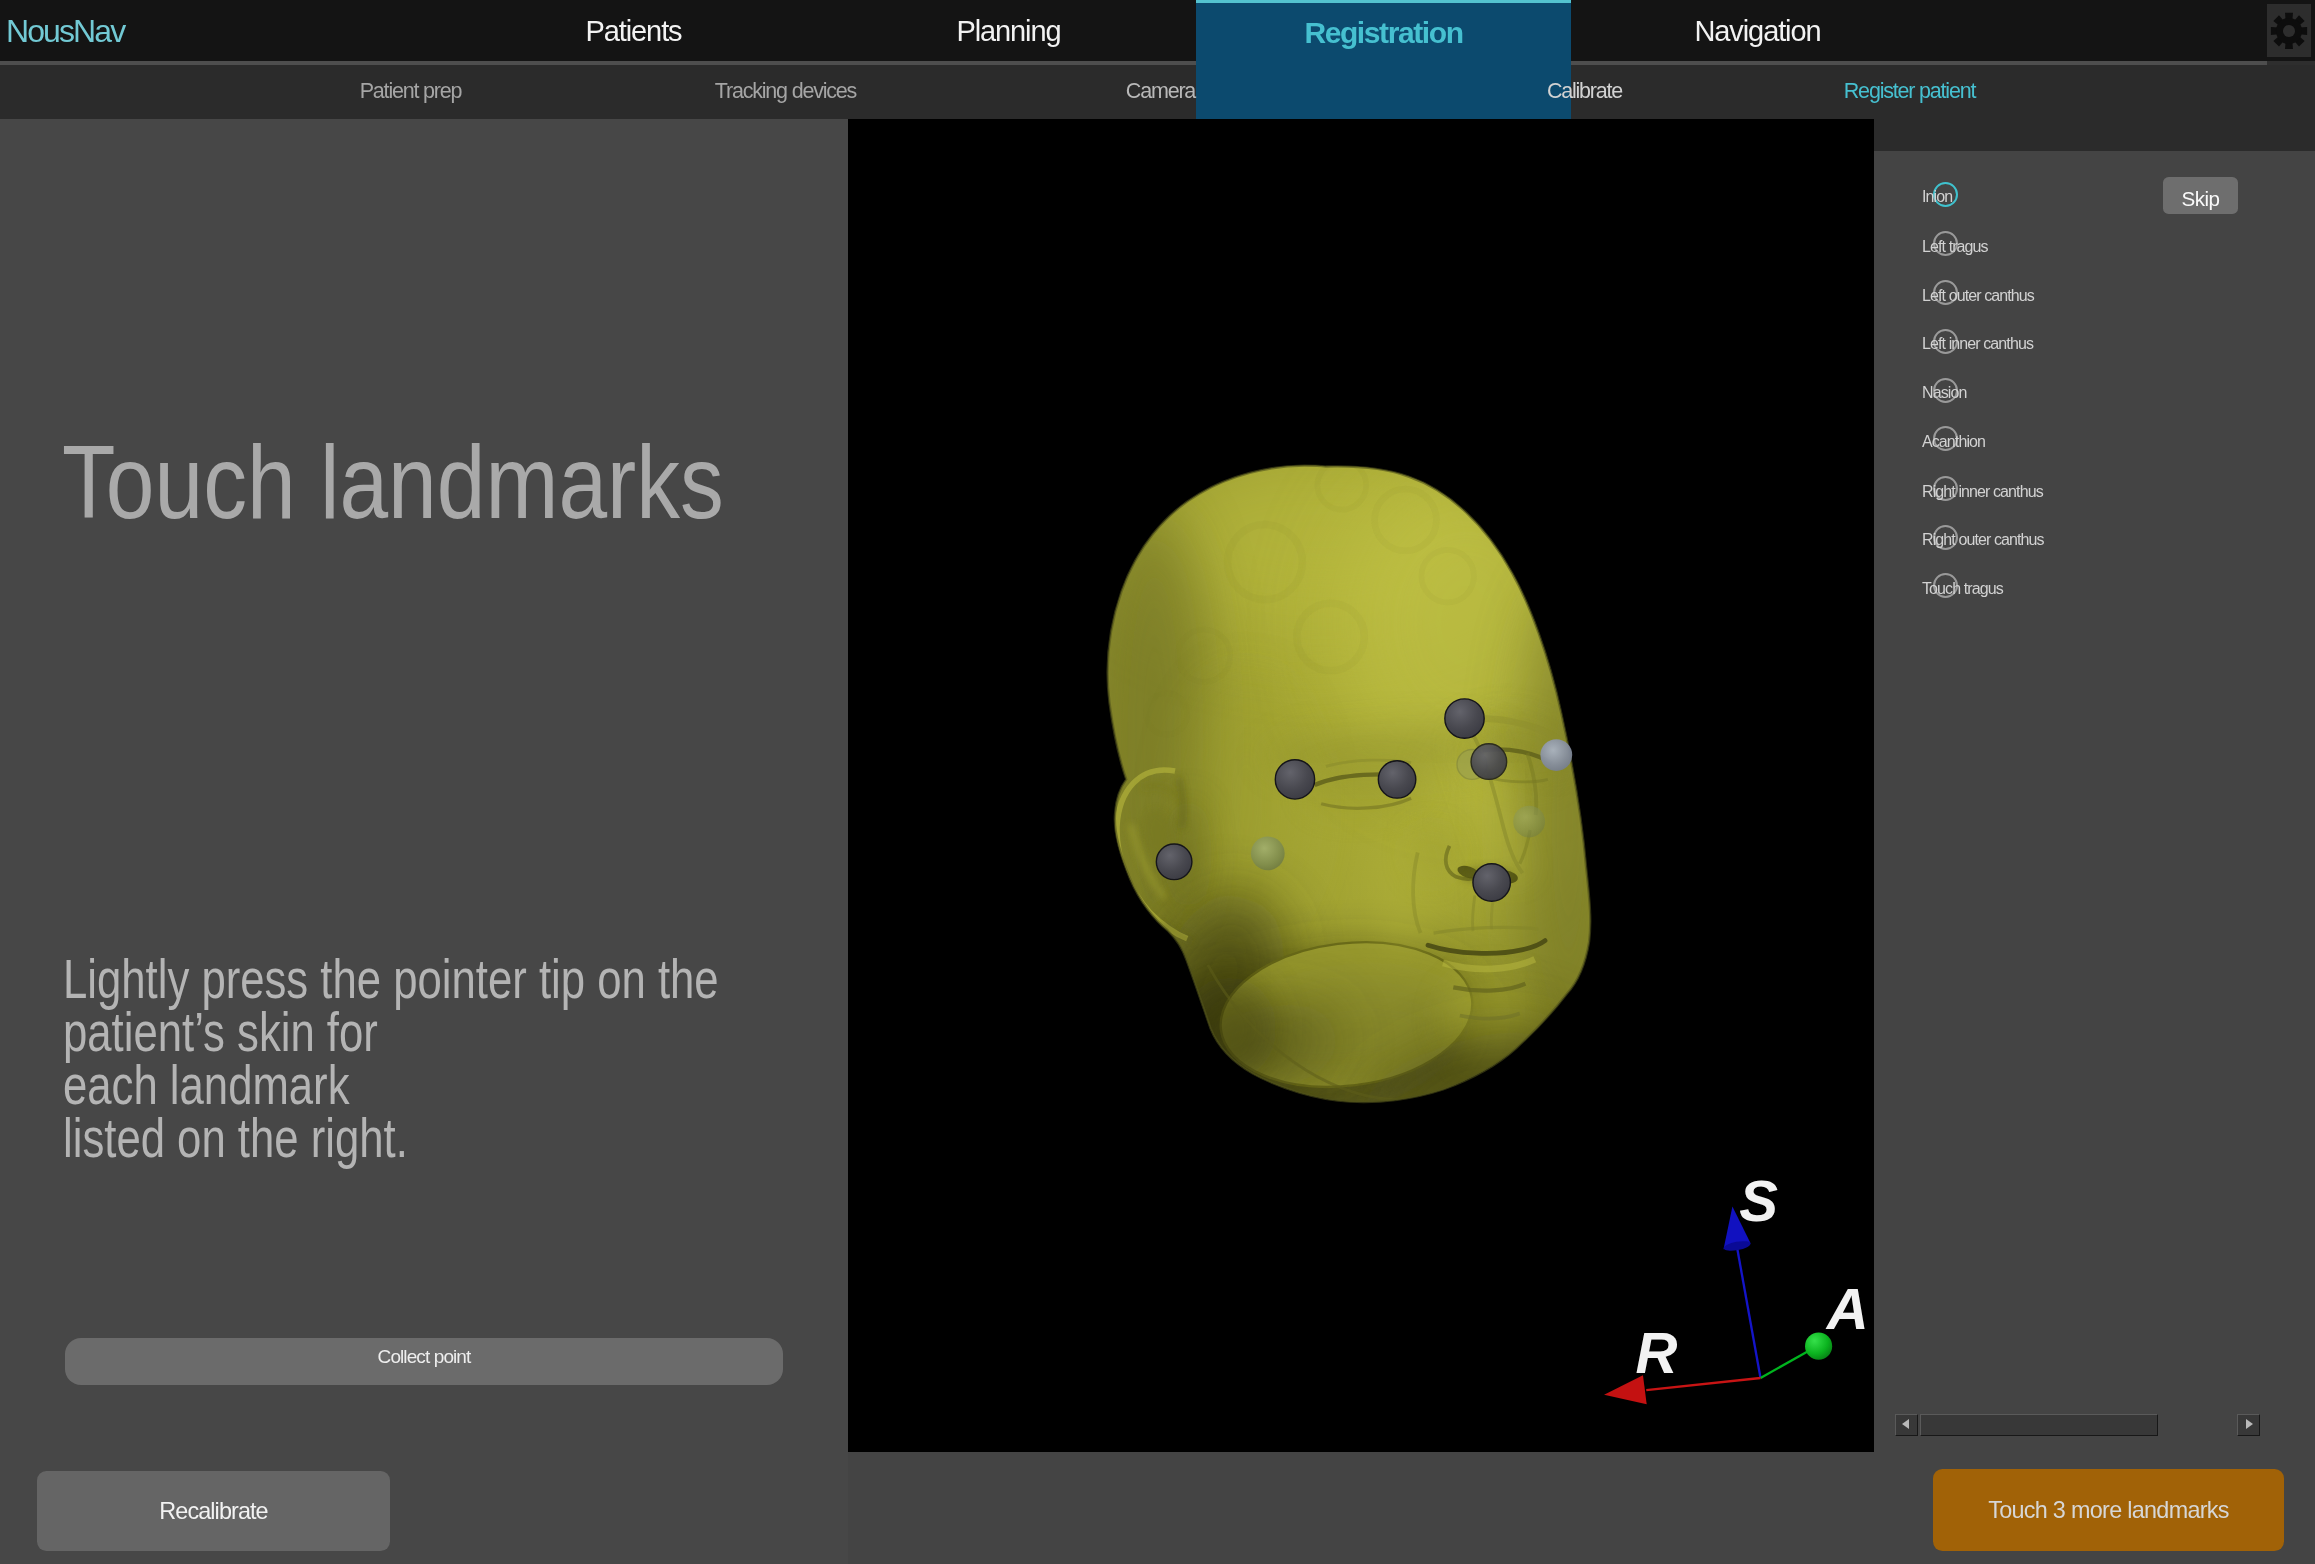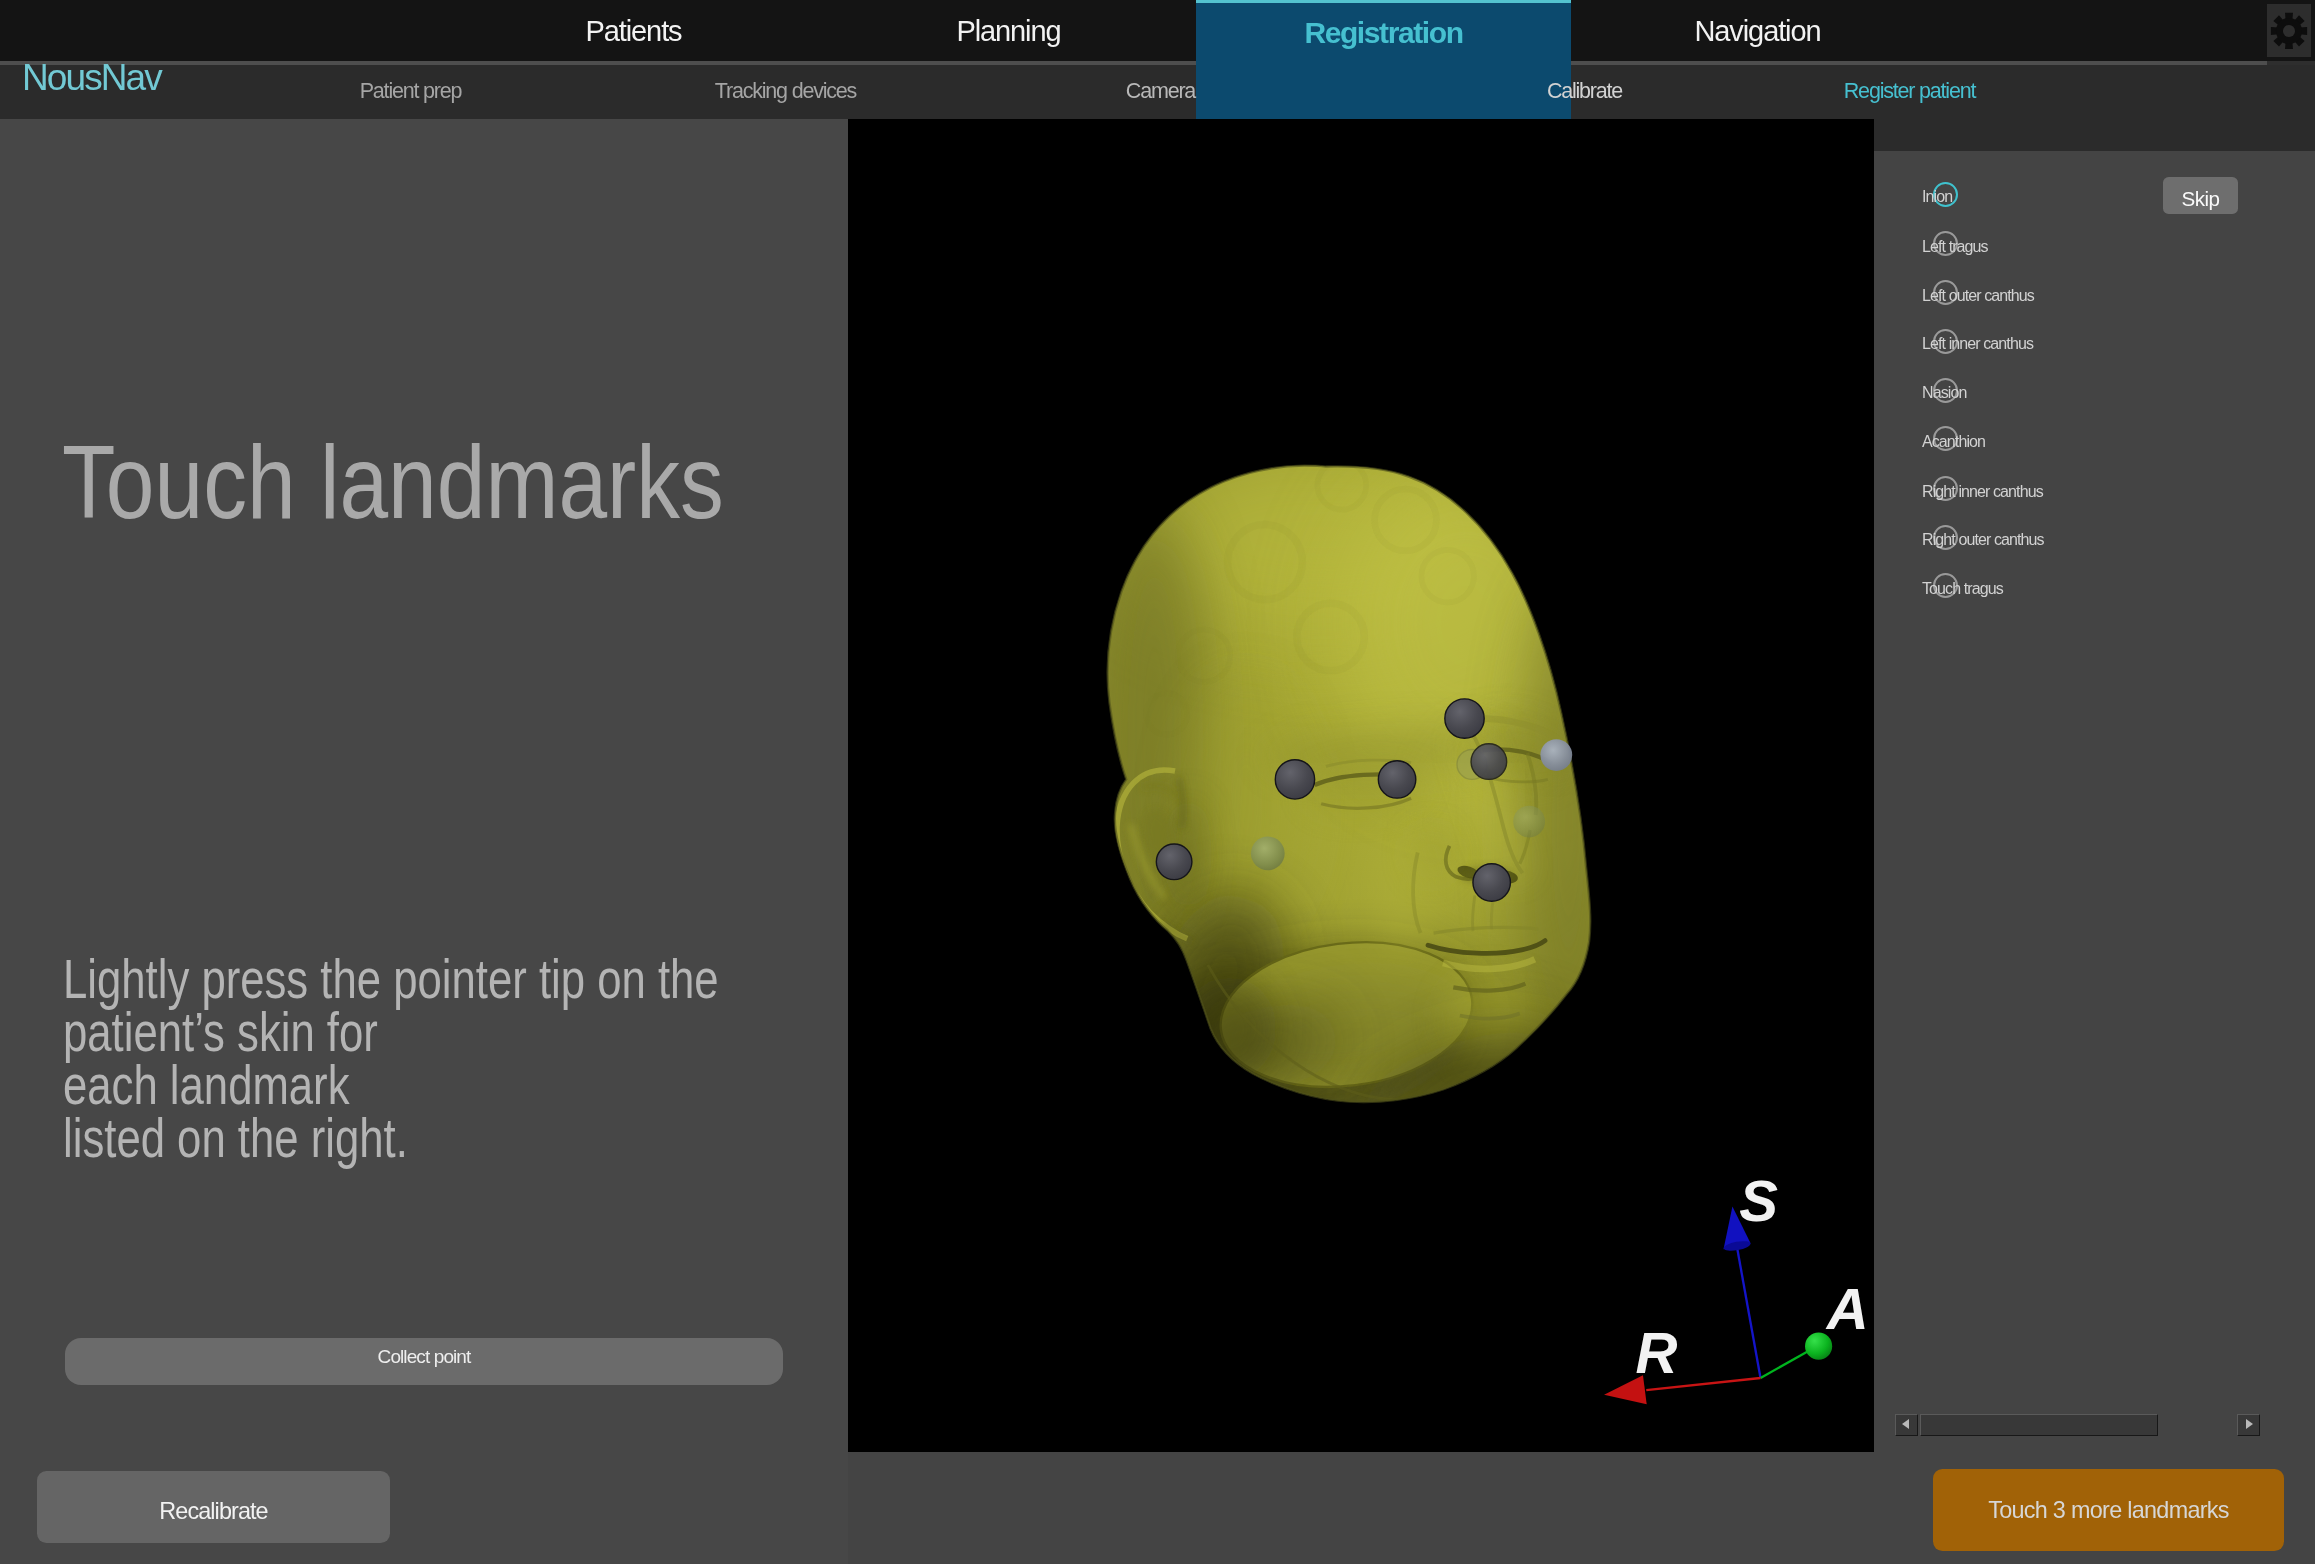--- a/index.html
+++ b/index.html
@@ -3,33 +3,33 @@
 <meta charset="utf-8">
 <style>
   html,body{margin:0;padding:0;background:#434343;}
   *{box-sizing:border-box;font-family:"Liberation Sans", sans-serif;}
   #app{position:relative;width:2315px;height:1565px;overflow:hidden;background:#444444;}
   
   #topbar{position:absolute;left:0;top:0;width:2315px;height:61px;background:#141414;}
   #subline{position:absolute;left:0;top:61px;width:2267px;height:3.7px;background:#4e4e4e;}
   #subbar{position:absolute;left:0;top:65px;width:2315px;height:54px;background:#2b2b2b;}
   #rightdark{position:absolute;left:1874px;top:119px;width:441px;height:32px;background:#2b2b2b;}
-  #logo{position:absolute;left:22px;top:13px;font-size:37px;letter-spacing:-1.9px;color:#72c9d4;margin-top:44px;}
+  #logo{position:absolute;left:6px;top:13px;font-size:32px;letter-spacing:-1.9px;color:#72c9d4;}
   .tab{position:absolute;top:0;width:375px;height:61px;line-height:63px;text-align:center;font-size:29px;letter-spacing:-1.1px;color:#f2f2f2;}
   #tabreg{position:absolute;left:1196px;top:0;width:375px;height:119px;background:#0c4a6e;border-top:3.7px solid #54c3d0;}
   #tabreg span{display:block;width:100%;height:59px;line-height:59px;text-align:center;font-size:30px;letter-spacing:-1.4px;font-weight:bold;color:#46c0d0;}
   #gearbtn{position:absolute;left:2267px;top:3.7px;width:44px;height:53px;background:#2d2d2d;}
   #gearunder{position:absolute;left:2267px;top:61px;width:48px;height:3.7px;background:#2e2e2e;}
   .sub{position:absolute;top:65px;width:375px;height:54px;line-height:52px;text-align:center;font-size:21.5px;letter-spacing:-1.2px;color:#a5a5a5;}
   
   #leftpanel{position:absolute;left:0;top:119px;width:848px;height:1446px;background:#474747;}
   #h1{position:absolute;left:62px;top:431px;font-size:103px;line-height:103px;color:#a9a9a9;transform:scaleX(0.85);transform-origin:0 0;white-space:nowrap;}
   #para{position:absolute;left:63px;top:952px;font-size:56px;line-height:53px;color:#b4b4b4;transform:scaleX(0.78);transform-origin:0 0;white-space:nowrap;}
   #collect{position:absolute;left:65px;top:1338px;width:718px;height:47px;background:#6b6b6b;border-radius:16px;text-align:center;line-height:37px;font-size:19px;letter-spacing:-0.9px;color:#eeeeee;}
-  #recal{position:absolute;left:37px;top:1471px;width:353px;height:72px;background:#656565;border-radius:9.4px;text-align:center;line-height:80px;font-size:23.4px;letter-spacing:-0.9px;color:#f2f2f2;}
+  #recal{position:absolute;left:37px;top:1471px;width:353px;height:80px;background:#656565;border-radius:9.4px;text-align:center;line-height:80px;font-size:23.4px;letter-spacing:-0.9px;color:#f2f2f2;}
   
   #viewport{position:absolute;left:848px;top:119px;width:1026px;height:1333px;background:#000000;}
   
   #rightpanel{position:absolute;left:1874px;top:151px;width:441px;height:1414px;background:#444444;}
   .circ{position:absolute;left:1933px;width:25px;height:25px;border-radius:50%;border:2.8px solid #9a9a9a;}
   .circ.active{border-color:#3fc2ce;}
   .lbl{position:absolute;left:1922px;font-size:16px;letter-spacing:-0.9px;color:#d2d2d2;}
   #skip{position:absolute;left:2163px;top:177px;width:75px;height:37px;background:#6e6e6e;border-radius:5.6px;text-align:center;line-height:43px;font-size:20.6px;letter-spacing:-0.5px;color:#fafafa;}
   #touch3{position:absolute;left:1933px;top:1469px;width:351px;height:82px;background:#a16207;border-radius:9.4px;text-align:center;line-height:82px;font-size:23.4px;letter-spacing:-0.7px;color:#d6d6d6;}
   

